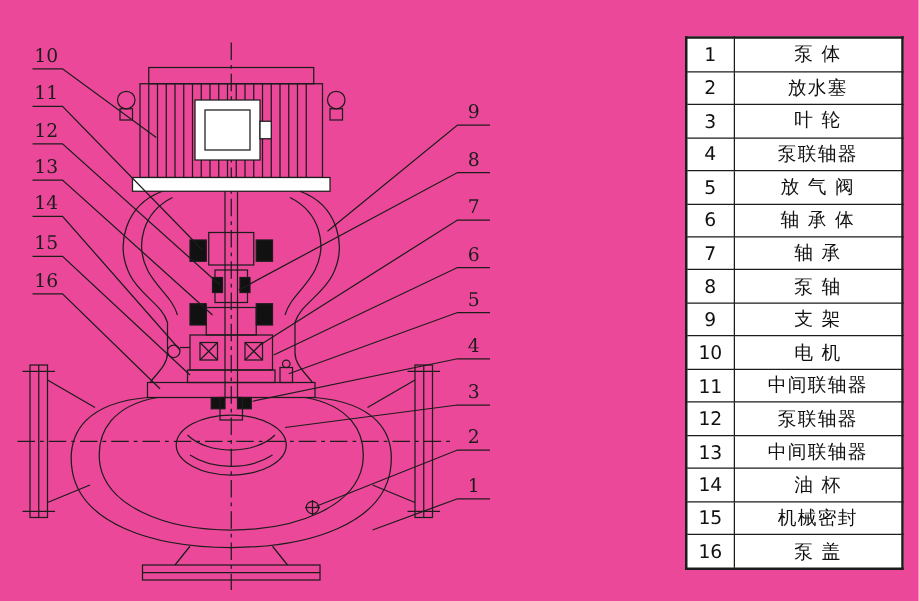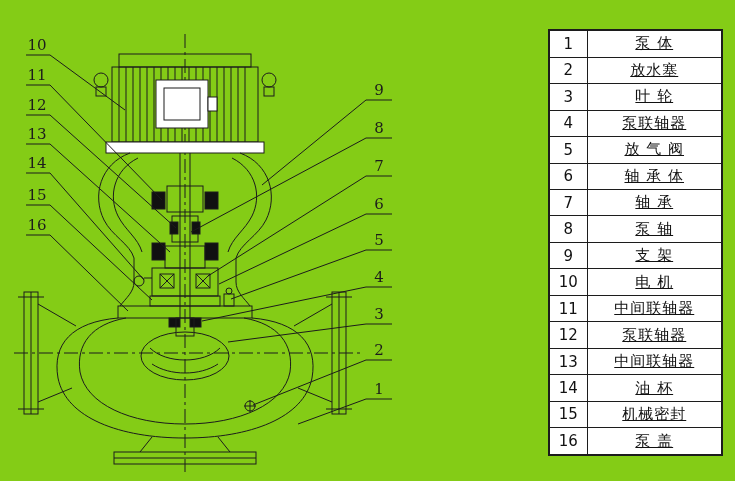--- a/index.html
+++ b/index.html
@@ -1,20 +1,20 @@
 <!DOCTYPE html>
 <html><head>
 <meta charset="utf-8">
 <style>
   * { margin:0; padding:0; box-sizing:border-box; }
   html,body { background:#ffffff; }
   .stage {
     position:relative;
     width:735px; height:481px;
-    background:#84cc16;
+    background:#ec4899;
     font-family:"DejaVu Sans","Liberation Sans",sans-serif;
     overflow:hidden;
   }
   .drawing-svg { position:absolute; left:0; top:0; }
   .callout-layer { position:absolute; left:0; top:0; width:460px; height:481px; }
   .callout {
     position:absolute;
     transform:translate(-50%,-50%);
     font-size:15px;
     line-height:1;
@@ -35,21 +35,21 @@
     border:1px solid #1c1c1c;
     text-align:center;
     vertical-align:middle;
     font-size:15px;
     color:#111111;
     padding:0;
     overflow:hidden;
     white-space:nowrap;
   }
   table.parts-table td.num { width:38px; }
-  table.parts-table td.name { letter-spacing:1px;text-decoration:underline; }
+  table.parts-table td.name { letter-spacing:1px; }
 </style>
 </head>
 <body>
 
 <div class="stage">
 
   <svg class="drawing-svg" width="735" height="481" viewBox="0 0 735 481">
     <g stroke="#1c1c1c" fill="none" stroke-width="1">
 
       <g>

